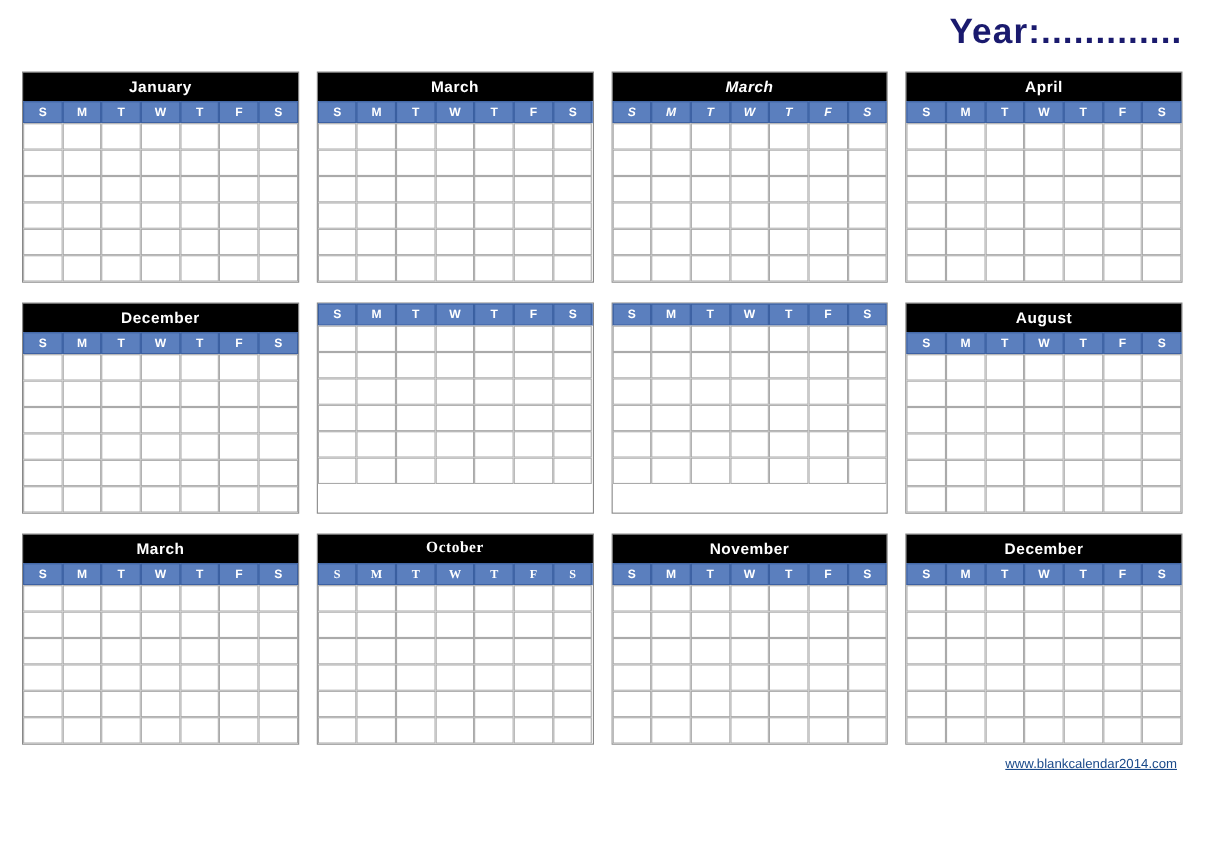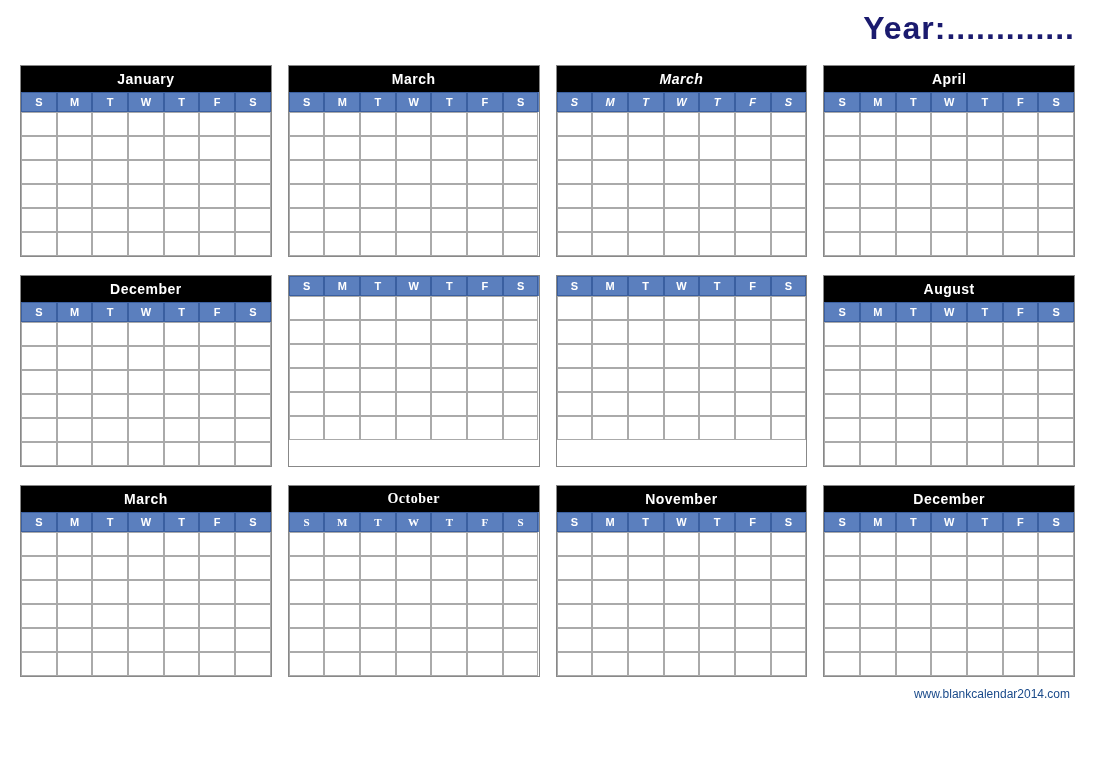--- a/index.html
+++ b/index.html
@@ -51,20 +51,21 @@
     }
     .calendar-cell {
       height: 24px;
       border: 1px solid #aaa;
       background: #fff;
     }
     .watermark {
       text-align: right;
       font-size: 12px;
       color: #1a4a8a;
+      text-decoration: underline;
       margin-top: 10px;
       padding-right: 5px;
     }
   </style>
 </head>
 <body>
 
 <div class="page-title">Year:.............</div>
 
 <div class="calendars-grid" id="calendars-grid">

